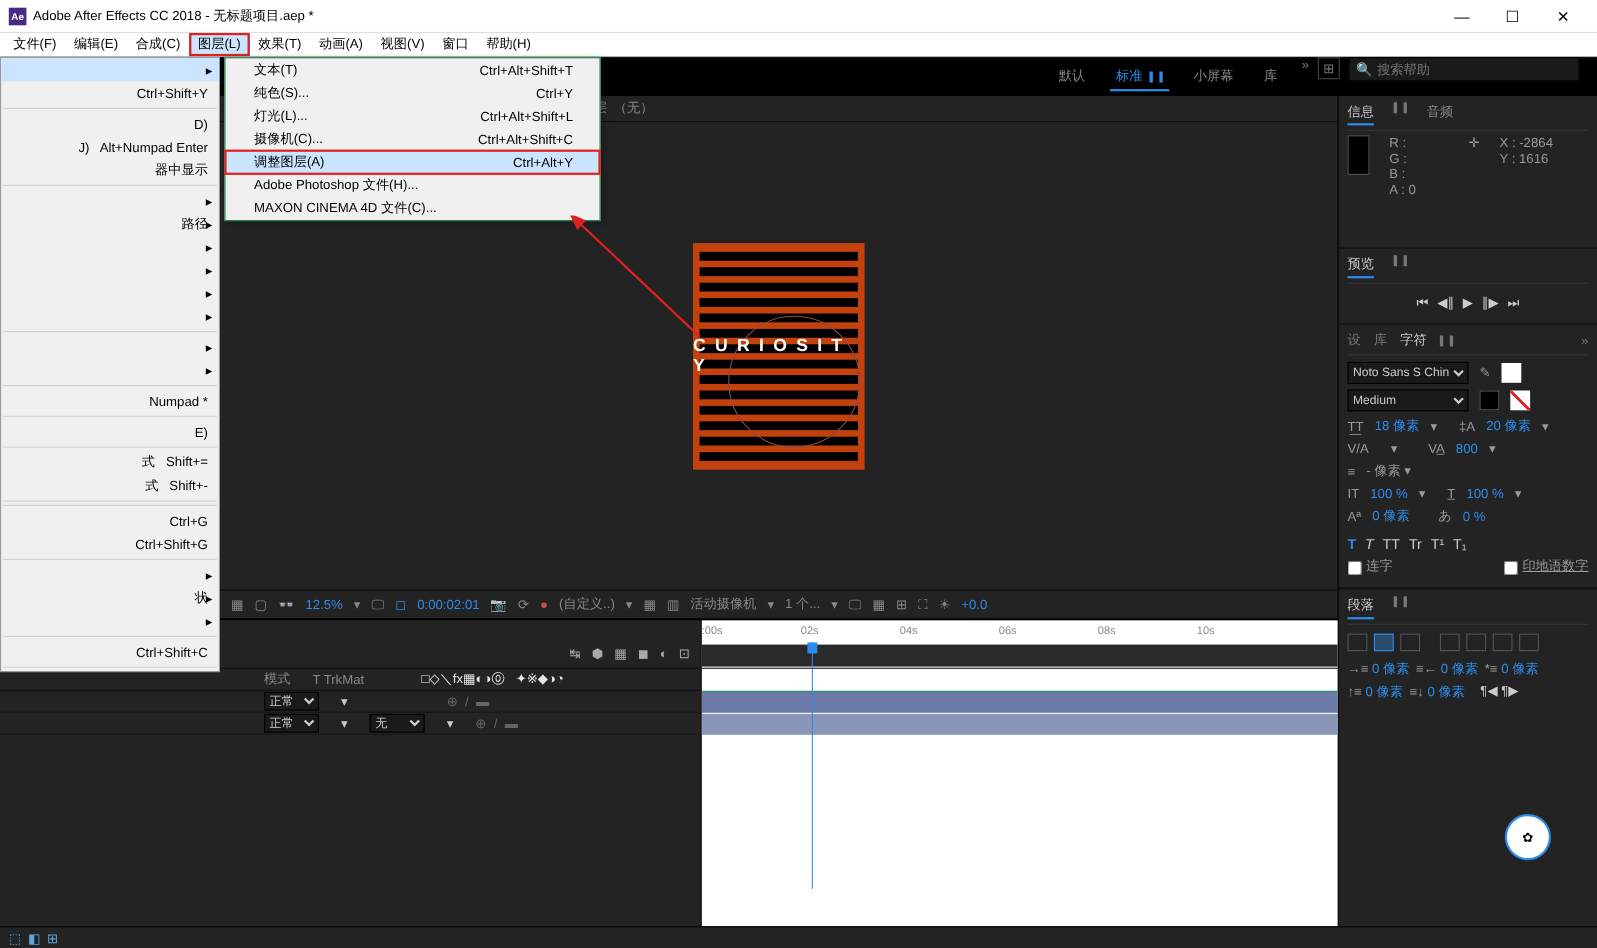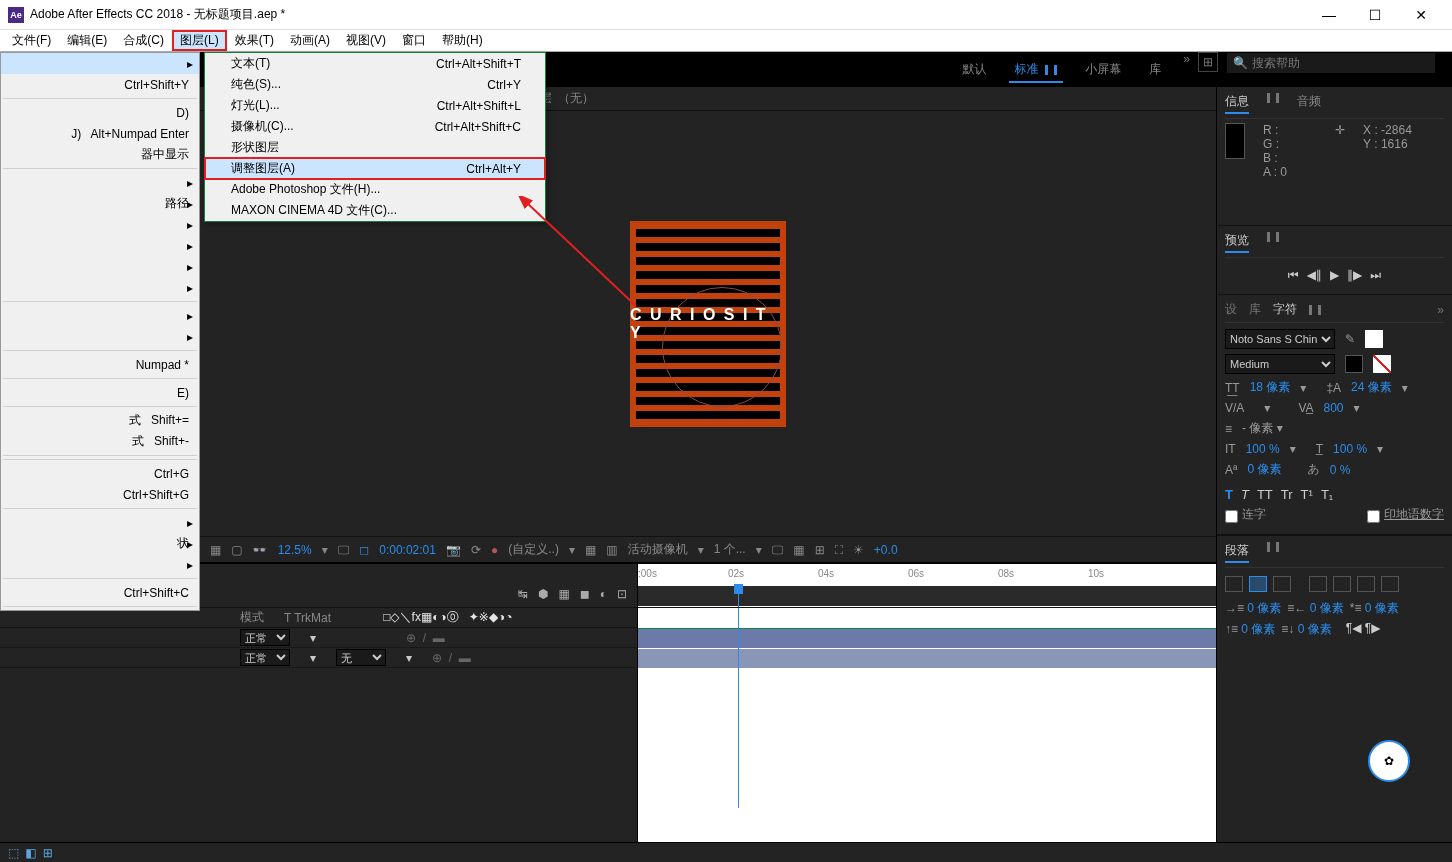--- a/index.html
+++ b/index.html
@@ -241,23 +241,20 @@
       <span>纯色(S)...</span>
       <span class="sc">Ctrl+Y</span>
     </div>
     <div class="row">
       <span>灯光(L)...</span>
       <span class="sc">Ctrl+Alt+Shift+L</span>
     </div>
     <div class="row">
       <span>摄像机(C)...</span>
       <span class="sc">Ctrl+Alt+Shift+C</span>
-    </div>
-    <div class="row">
-      <span>形状图层</span>
     </div>
     <div class="row redhl">
       <span>调整图层(A)</span>
       <span class="sc">Ctrl+Alt+Y</span>
     </div>
     <div class="row">
       <span>Adobe Photoshop 文件(H)...</span>
     </div>
     <div class="row">
       <span>MAXON CINEMA 4D 文件(C)...</span>
@@ -421,21 +418,21 @@
       <span style="width:18px;height:18px;background:#000;border:1px solid #555;display:inline-block;"></span>
       <span style="position:relative;width:18px;height:18px;background:#fff;display:inline-block;">
           <span style="position:absolute;inset:0;background:linear-gradient(45deg,transparent 45%,#e02020 45%,#e02020 55%,transparent 55%);"></span>
         </span>
     </div>
     <div class="rowc">
         <span>T͟T</span>
         <span class="bl">18 像素</span>
         <span>▾</span>
         <span style="margin-left:10px;">‡A</span>
-        <span class="bl">24 像素</span>
+        <span class="bl">20 像素</span>
         <span>▾</span>
       </div>
     <div class="rowc">
         <span>V/A</span>
         <span class="bl"></span>
         <span>▾</span>
         <span style="margin-left:18px;">VA̲</span>
         <span class="bl">800</span>
         <span>▾</span>
       </div>

